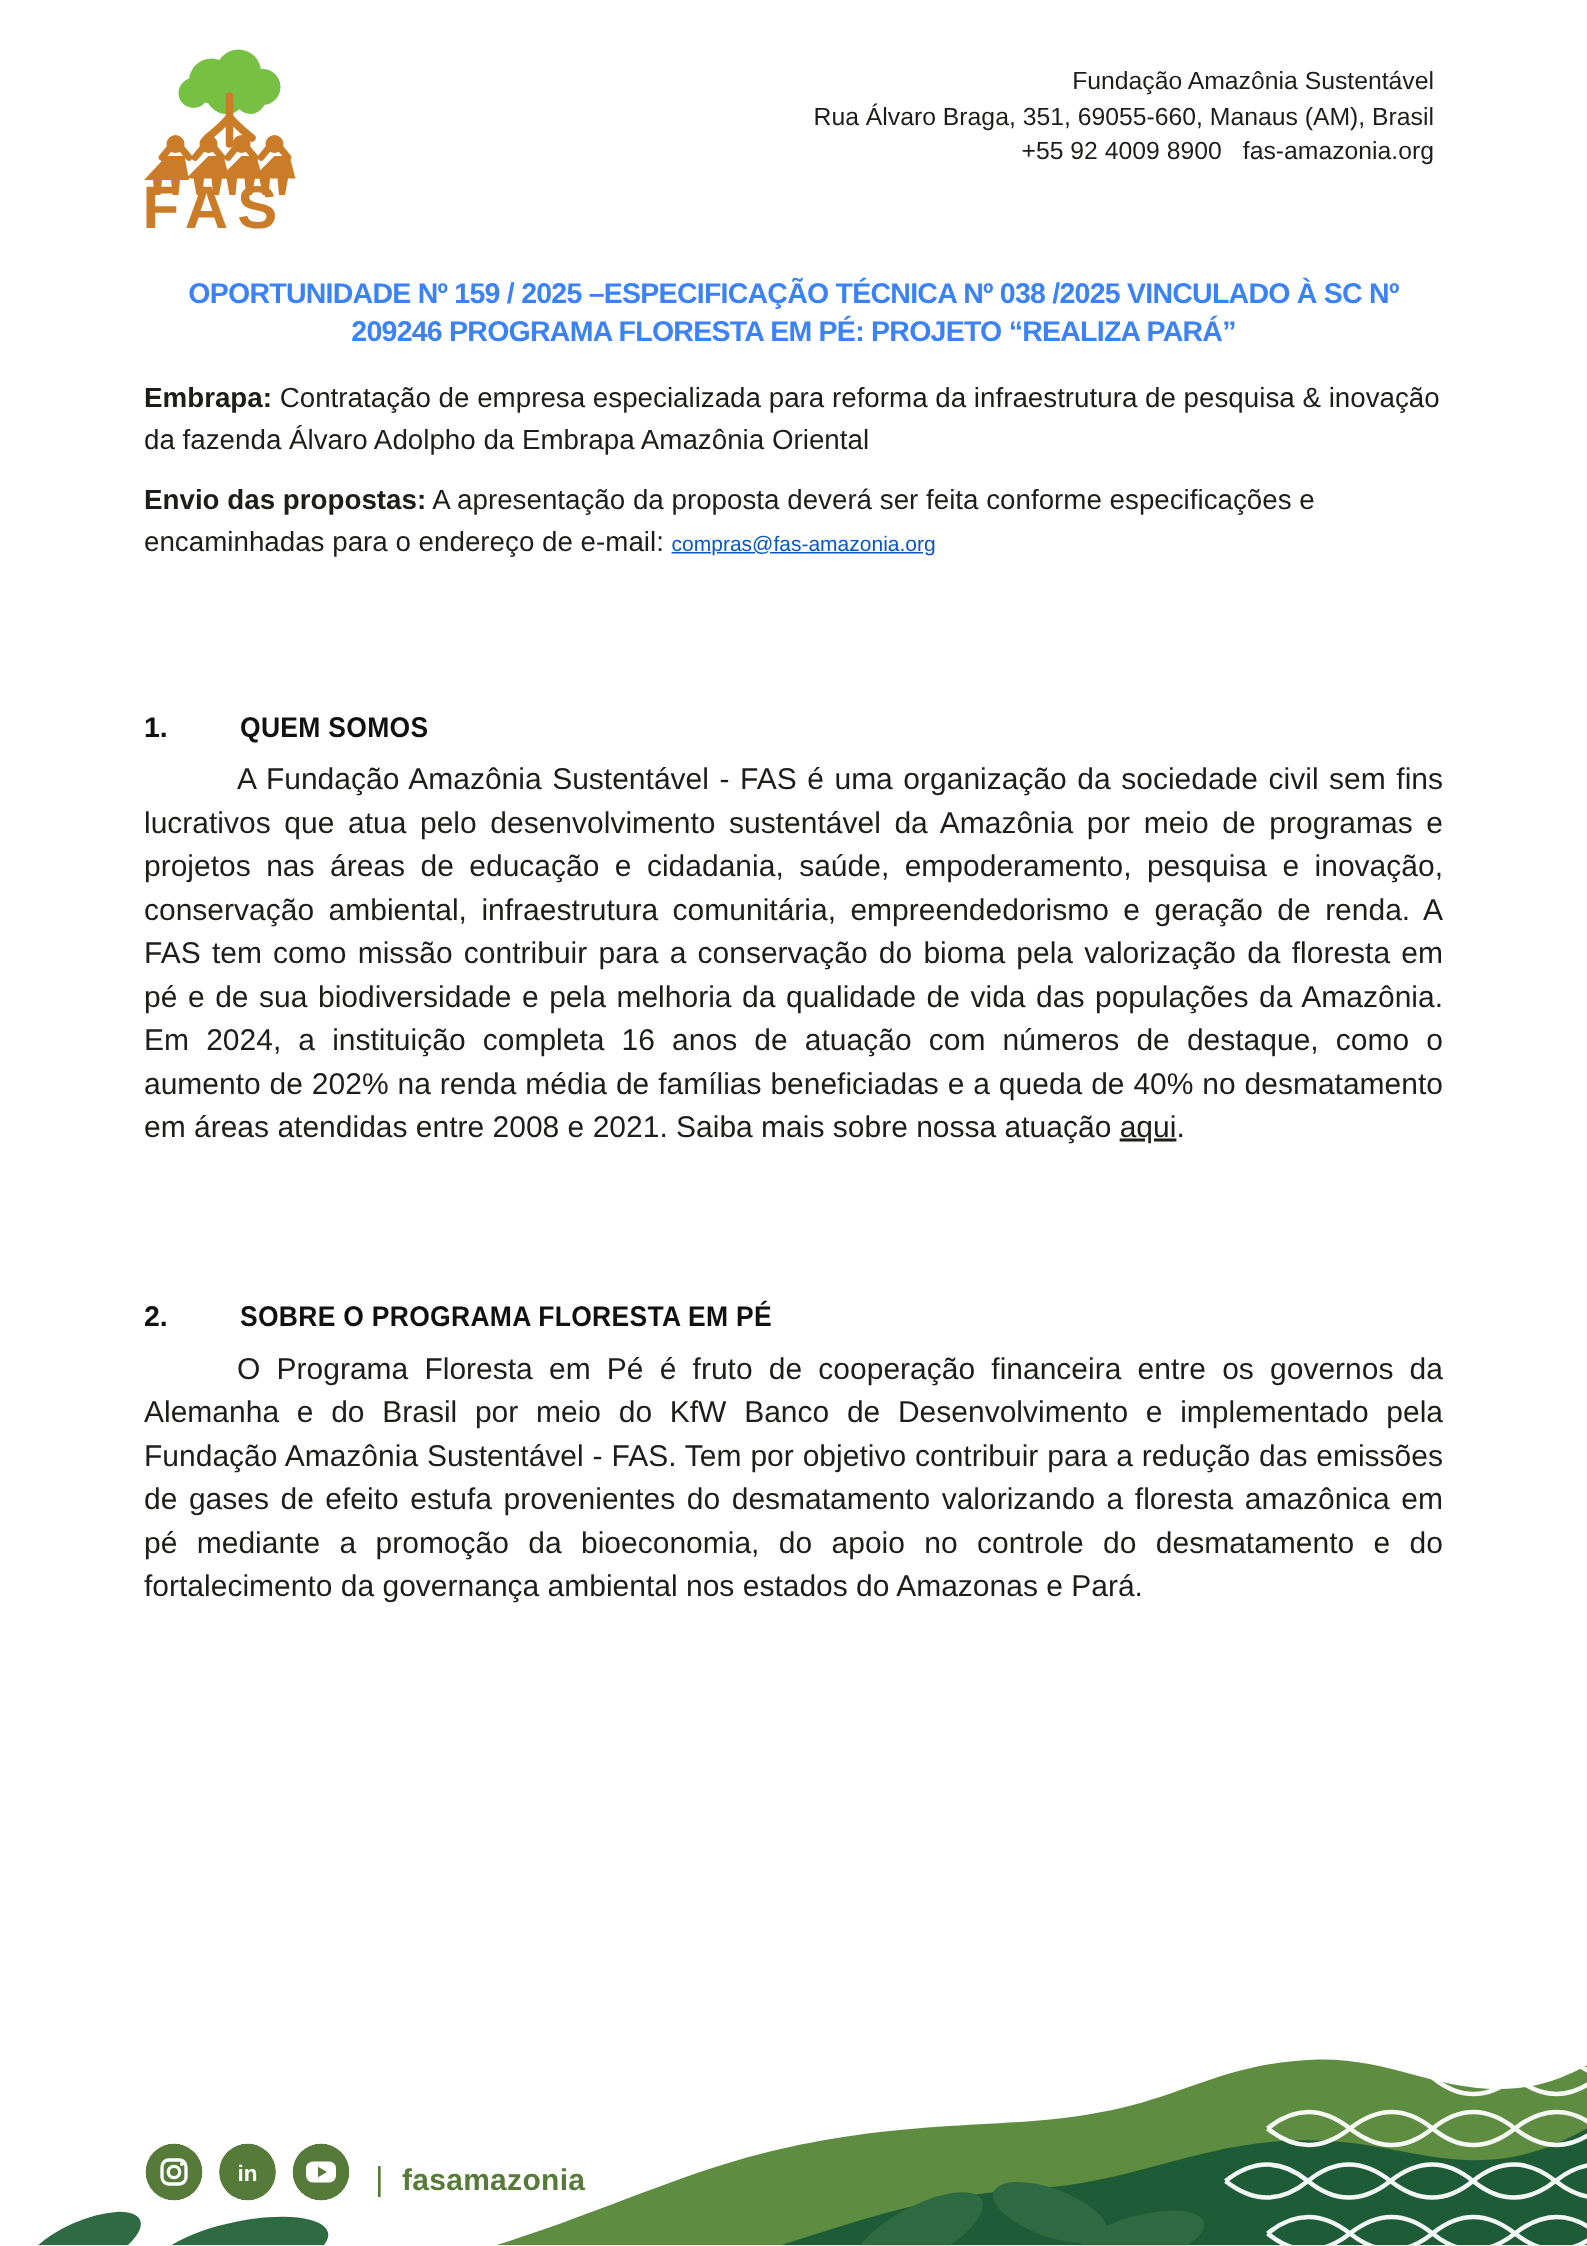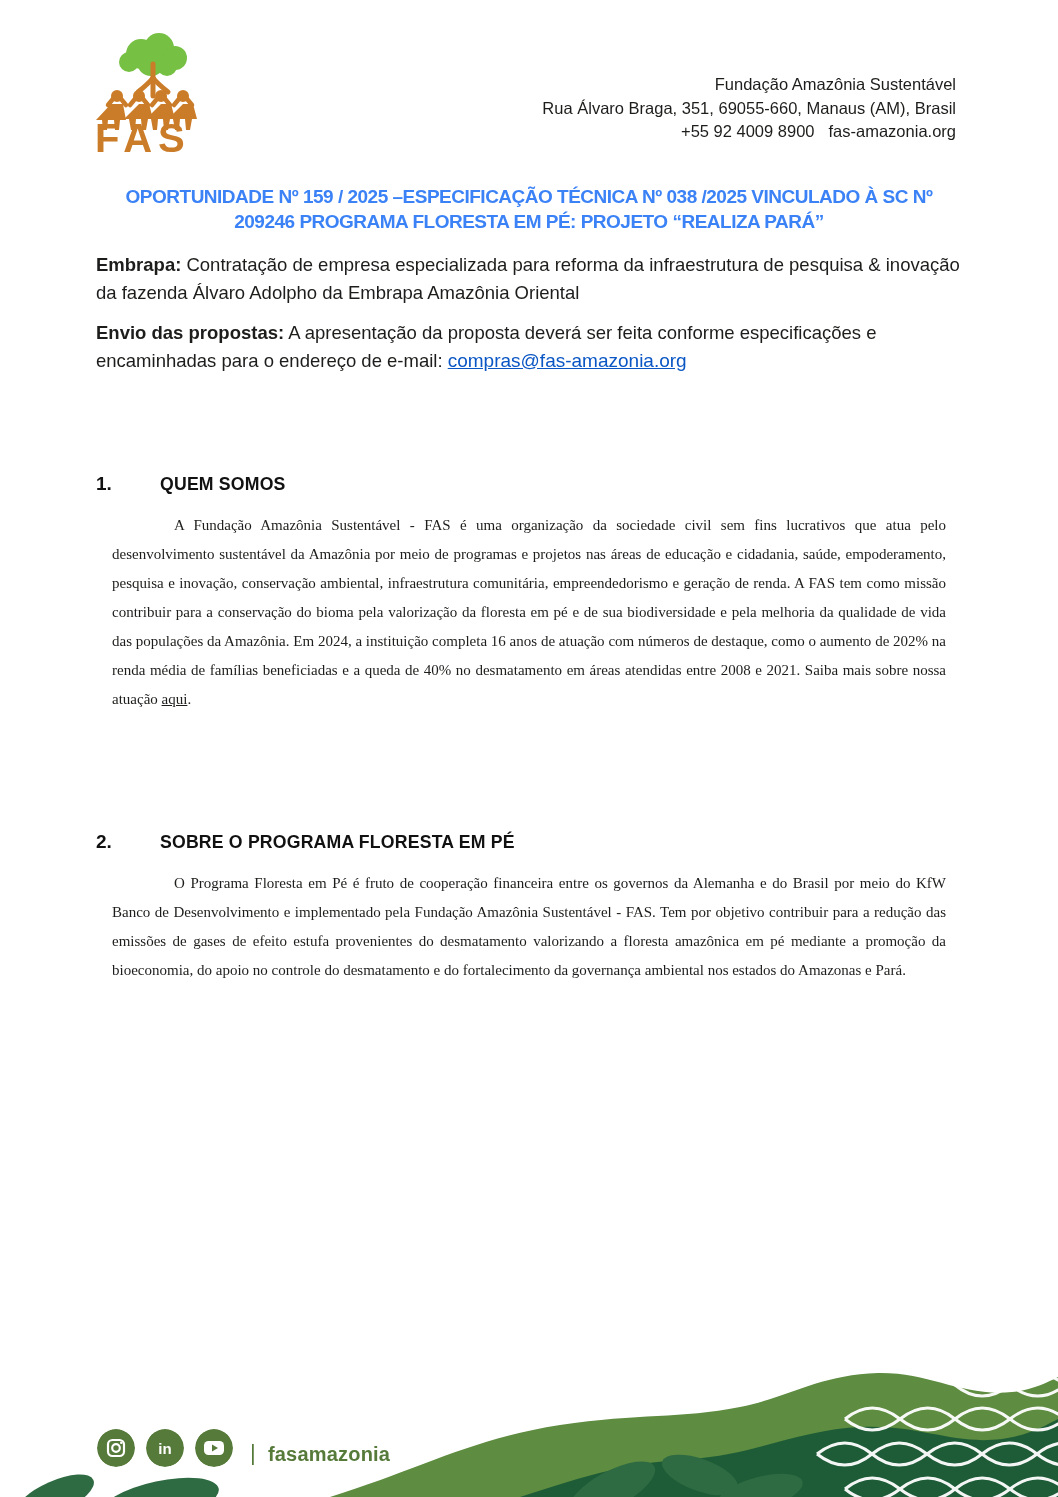--- a/index.html
+++ b/index.html
@@ -10,50 +10,50 @@
     margin:0 auto;
     background:#ffffff;
     overflow:hidden;
     font-family:"Liberation Sans", sans-serif;
     color:#1d1d1b;
   }
 
   
   .logo{position:absolute;left:93px;top:30px;width:125px;height:125px;}
   .header-contact{
-    position:absolute;right:102px;top:73px;
+    position:absolute;right:102px;top:43px;
     text-align:right;font-size:16.5px;line-height:23.5px;color:#1d1d1b;
   }
   .header-contact .org{font-weight:normal;}
   .header-contact .it{}
   .header-contact .gap{display:inline-block;width:14px;}
 
   
   .content{position:absolute;left:96px;top:184px;width:866px;}
   .doc-title{
     text-align:center;font-weight:bold;font-size:19px;line-height:25px;
     letter-spacing:-0.5px;margin:0 0 17px 0;color:#3b82f6;
   }
   .meta{font-size:18.5px;line-height:27.5px;margin:0 0 13px 0;}
   .meta b{font-weight:bold;}
-  a.email-link{color:#0a56c4;text-decoration:underline;font-size:19px;}
+  a.email-link{color:#0a56c4;text-decoration:underline;font-size:14px;}
   a.plain-link{color:#1d1d1b;text-decoration:underline;}
 
   .section-heading{
     display:flex;align-items:baseline;
     font-weight:bold;font-size:19px;margin:0 0 9px 0;color:#111;
   }
   .section-heading .num{width:64px;flex:0 0 64px;}
   .section-heading .txt{display:inline-block;transform:scaleX(0.93);transform-origin:left center;letter-spacing:0.2px;}
   .gap-lg{height:86px;}
   .gap-sm{height:15px;}
 
   .body-para{
-    font-size:15px;line-height:29px;text-align:justify;
-    text-indent:62px;margin:16px;color:#1d1d1b;font-family:Liberation Serif, serif;
+    font-size:20px;line-height:29px;text-align:justify;
+    text-indent:62px;margin:0;color:#1d1d1b;
   }
 
   
   .social{
     position:absolute;left:97px;bottom:30px;z-index:3;
     display:flex;align-items:flex-end;gap:11px;
   }
   .sicon{width:38px;height:38px;border-radius:50%;display:block;}
   .handle{
     color:#567a39;font-weight:bold;font-size:20px;letter-spacing:0.2px;

